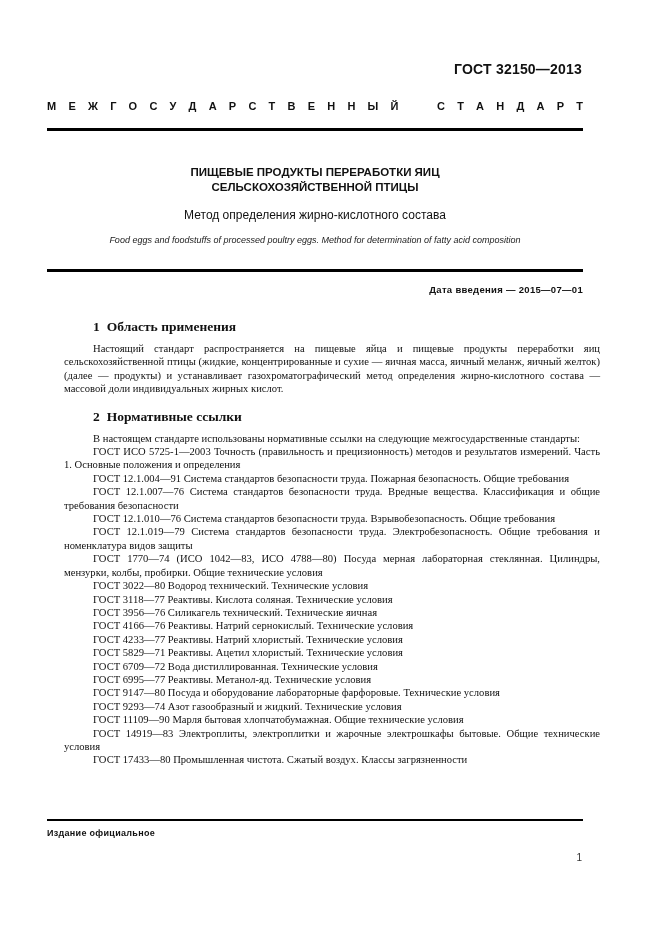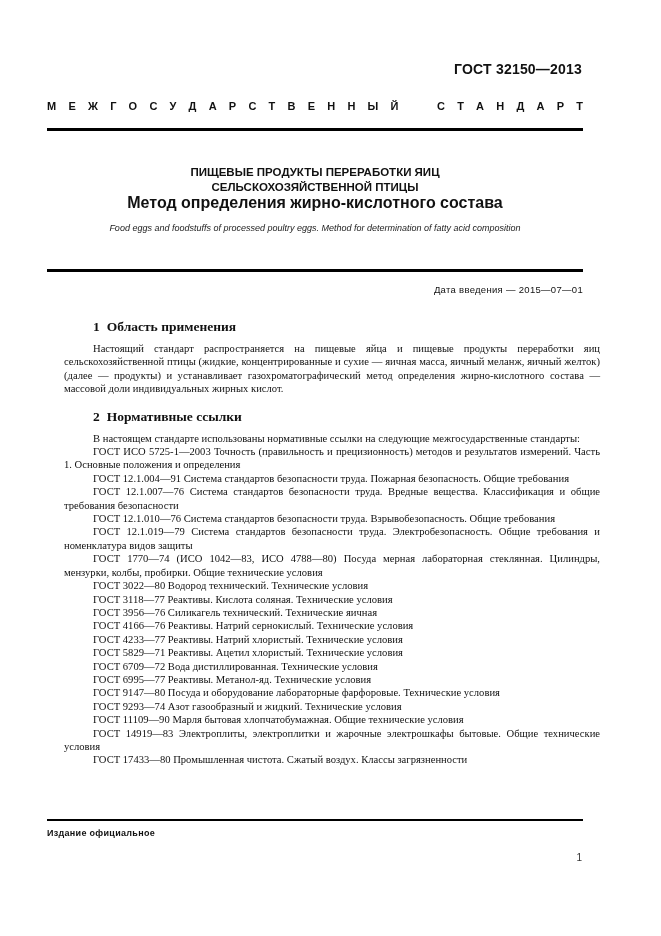--- a/index.html
+++ b/index.html
@@ -49,37 +49,37 @@
       width: 536px;
       top: 165px;
       text-align: center;
     }
     .main-title {
       font-size: 11.5px;
       font-weight: bold;
       line-height: 15px;
     }
     .subtitle {
-      font-size: 16px;
-      font-weight: bold;
-      margin-top: 1px;
+      font-size: 12px;
+      font-weight: normal;
+      margin-top: 13px;
       line-height: 14px;
     }
     .english-title {
       font-size: 9px;
       margin-top: 12px;
       line-height: 12px;
       color: #222;
       font-style: italic;
     }
     .intro-date {
       right: 78px;
       top: 284px;
       font-size: 9.5px;
-      font-weight: normal;
+      font-weight: bold;
       letter-spacing: 0.3px;
     }
     .content {
       left: 64px;
       width: 536px;
       top: 318px;
       font-size: 10.6px;
       line-height: 13.4px;
       font-family: Liberation Serif, serif;
     }

